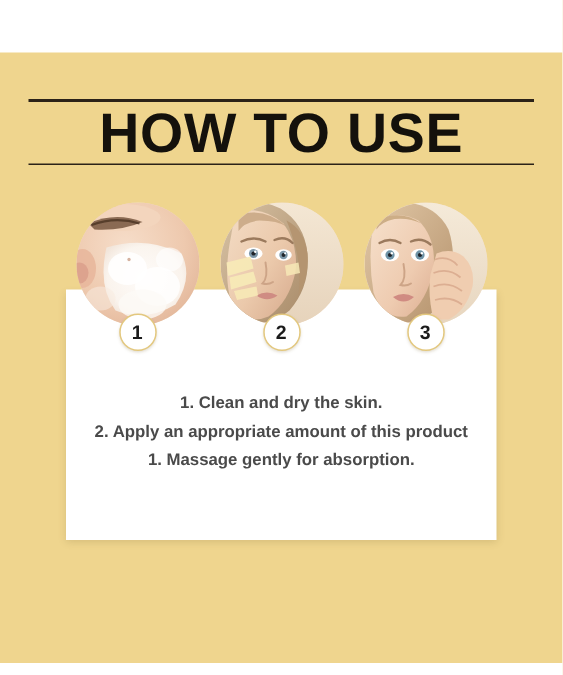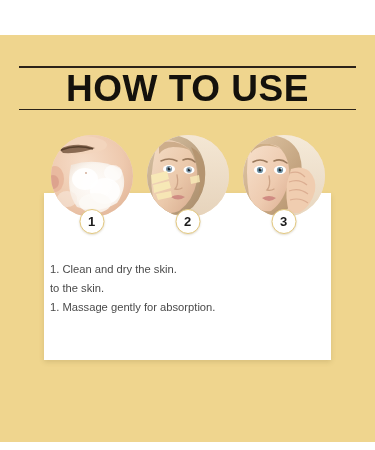--- a/index.html
+++ b/index.html
@@ -119,24 +119,26 @@
     color: #1b1b1b;
     box-shadow: 0 1px 2px rgba(140,120,70,0.25);
   }
 
   
   .instructions {
     position: absolute;
     left: 50px;
     top: 225px;
     width: 275px;
+    text-align: center;
     font-family: "Liberation Sans", sans-serif;
     font-size: 11.2px;
     line-height: 19px;
     color: #4a4a4a;
+    font-weight: bold;
   }
   .instructions .line { display: block; white-space: nowrap; }
 </style>
 </head>
 <body>
 
 <div class="canvas">
 
   <div class="panel">
 
@@ -269,18 +271,18 @@
             <path d="M47 65 Q57 62 65 68" stroke="#dcae92" stroke-width="1.2" fill="none"></path>
           </svg>
         </div>
         <div class="badge">3</div>
       </div>
 
     </div>
 
     <div class="instructions">
       <span class="line">1. Clean and dry the skin.</span>
-      <span class="line">to the skin.</span>
+      <span class="line">2. Apply an appropriate amount of this product</span>
       <span class="line">1. Massage gently for absorption.</span>
     </div>
 
   </div>
 </div>
 
 </body></html>

